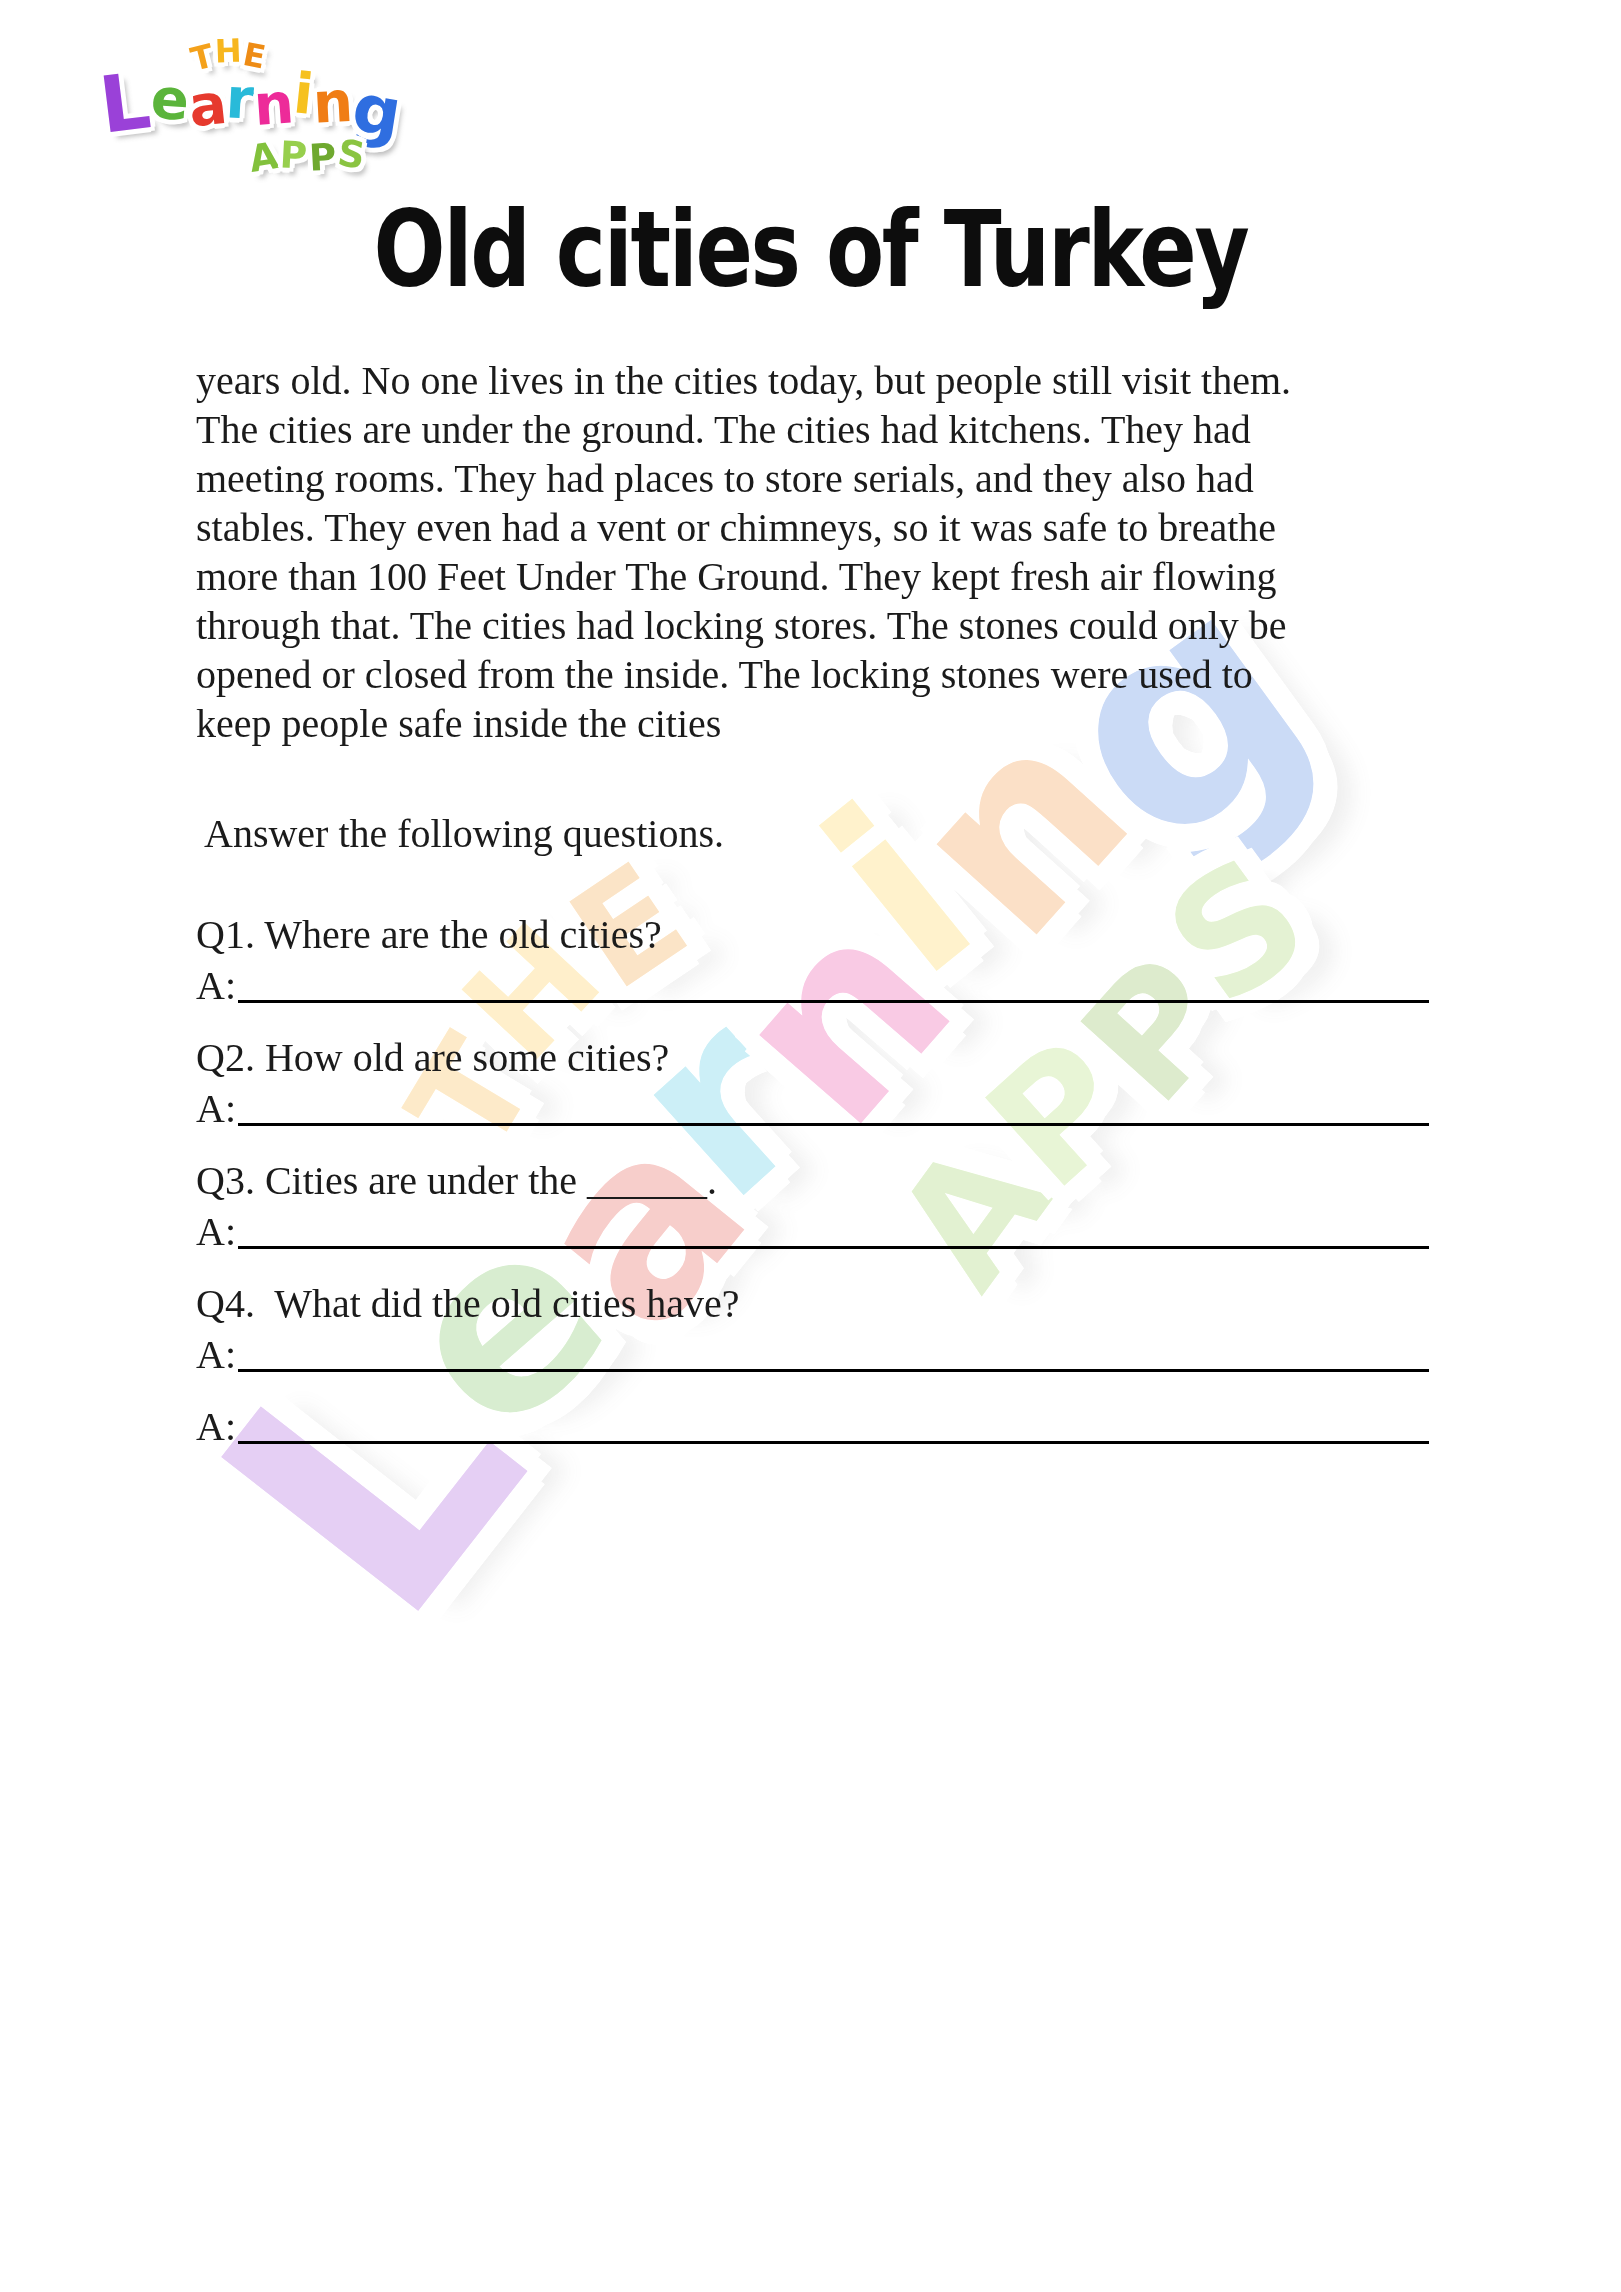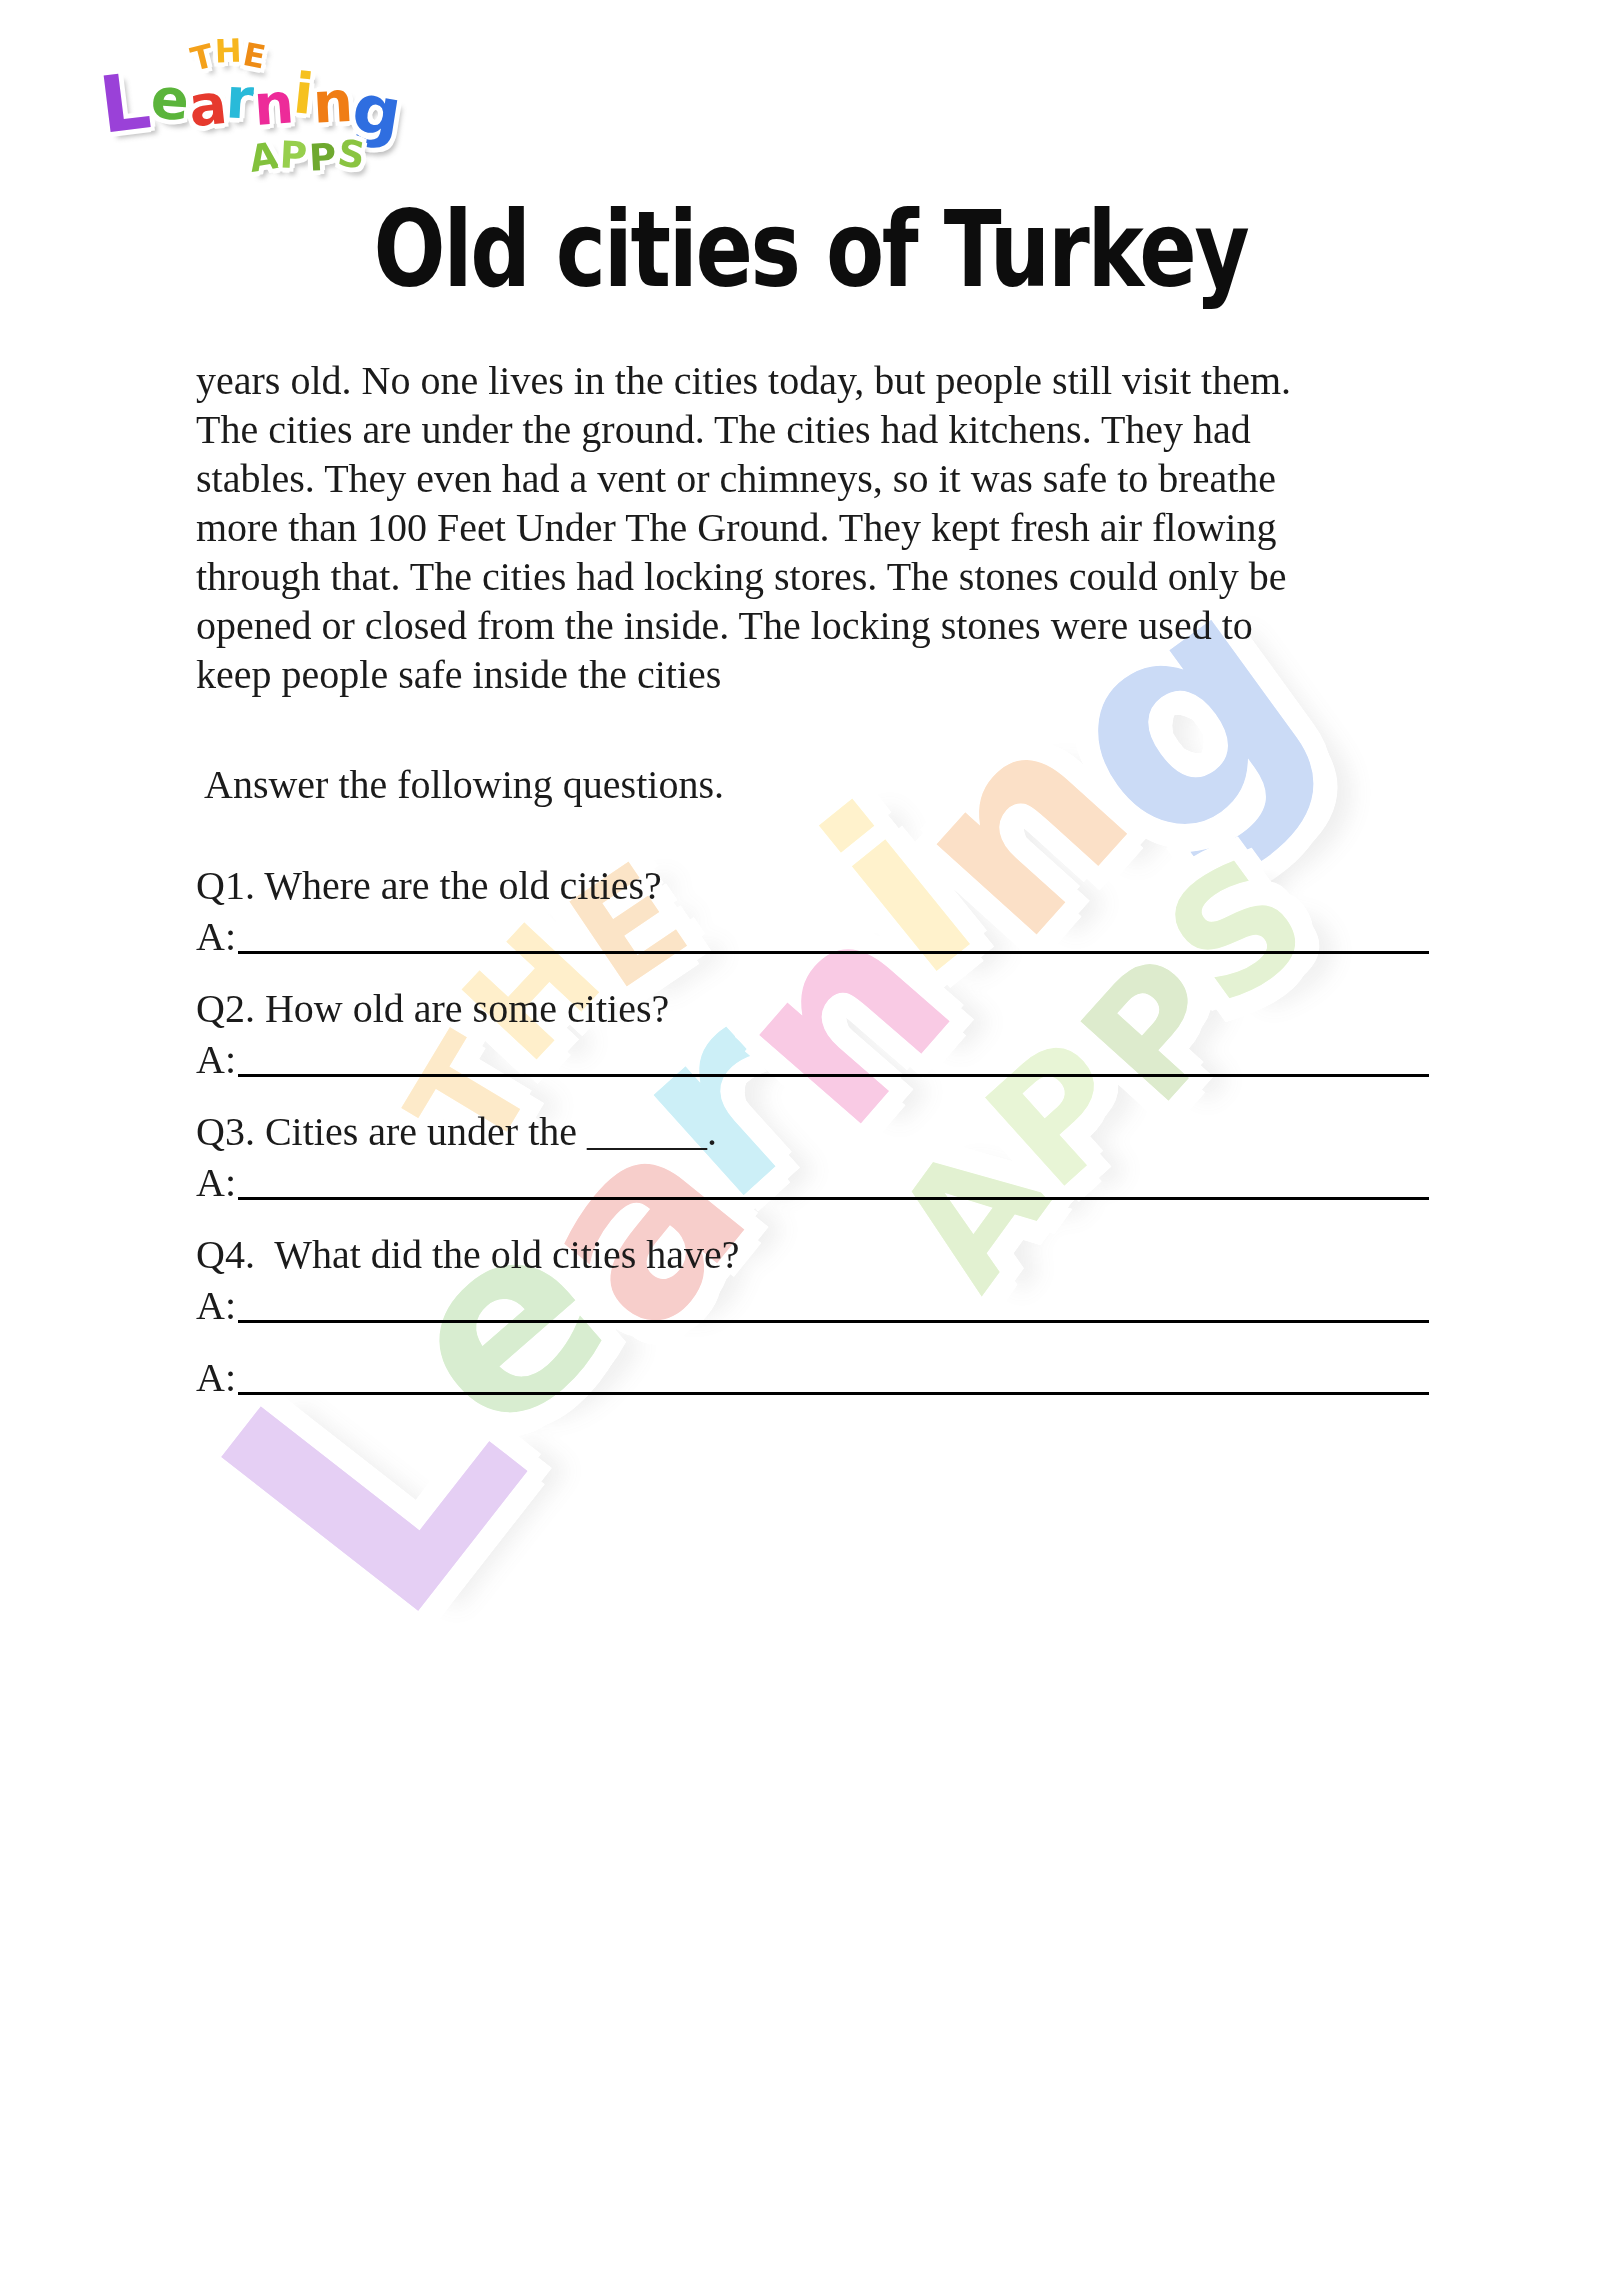--- a/index.html
+++ b/index.html
@@ -131,20 +131,21 @@
       </div>
     </div>
   </header>
 
   <h1 class="title">Old cities of Turkey</h1>
 
   <main class="content">
     <div class="passage">
       <div class="pline">years old. No one lives in the cities today, but people still visit them.</div>
       <div class="pline">The cities are under the ground. The cities had kitchens. They had</div>
+      <div class="pline">meeting rooms. They had places to store serials, and they also had</div>
       <div class="pline">stables. They even had a vent or chimneys, so it was safe to breathe</div>
       <div class="pline">more than 100 Feet Under The Ground. They kept fresh air flowing</div>
       <div class="pline">through that. The cities had locking stores. The stones could only be</div>
       <div class="pline">opened or closed from the inside. The locking stones were used to</div>
       <div class="pline">keep people safe inside the cities</div>
     </div>
 
     <p class="instruction">Answer the following questions.</p>
 
     <section class="qa">

